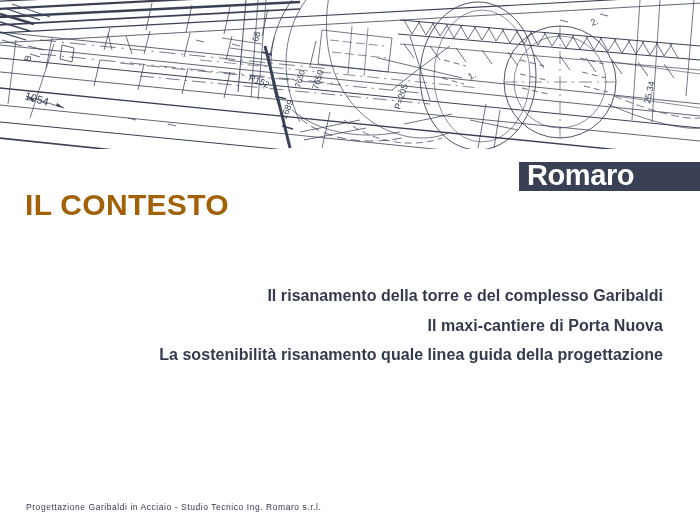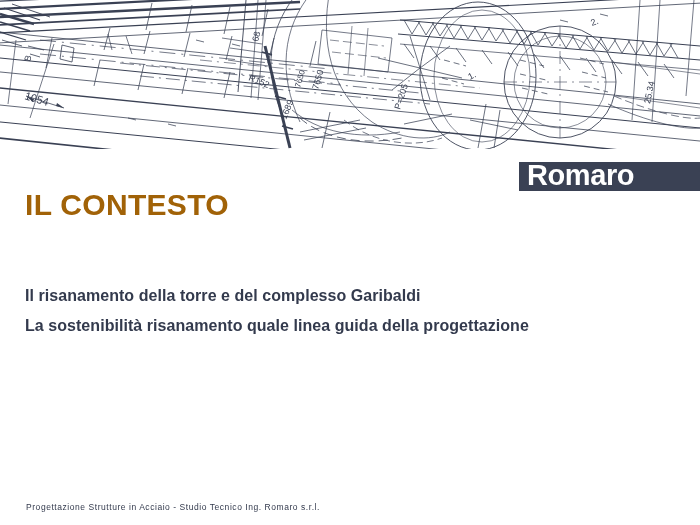--- a/index.html
+++ b/index.html
@@ -75,23 +75,24 @@
     font-size: 30px;
     line-height: 36px;
     color: #a16207;
     letter-spacing: 0.3px;
     white-space: nowrap;
   }
 
   
   .body-block {
     position: absolute;
-    left: 25px;
+    left: 13px;
     top: 281px;
     width: 650px;
+    text-align: right;
   }
   .body-line {
     font-family: "Liberation Sans", sans-serif;
     font-weight: bold;
     font-size: 16px;
     line-height: 29.5px;
     color: #333a4d;
     white-space: nowrap;
     letter-spacing: 0.05px;
   }
@@ -334,18 +335,19 @@
   </div>
 
   <div class="logo-badge">
     <span class="logo-text">Romaro</span>
   </div>
 
   <h1 class="slide-title">IL CONTESTO</h1>
 
   <div class="body-block">
     <div class="body-line">Il risanamento della torre e del complesso Garibaldi</div>
+    <div class="body-line">Il maxi-cantiere di Porta Nuova</div>
     <div class="body-line">La sostenibilità risanamento quale linea guida della progettazione</div>
   </div>
 
-  <div class="footer-text">Progettazione Strutture in Acciaio - Studio Tecnico Ing. Romaro s.r.l.</div>
+  <div class="footer-text">Progettazione Garibaldi in Acciaio - Studio Tecnico Ing. Romaro s.r.l.</div>
 
 </div>
 
 </body></html>

